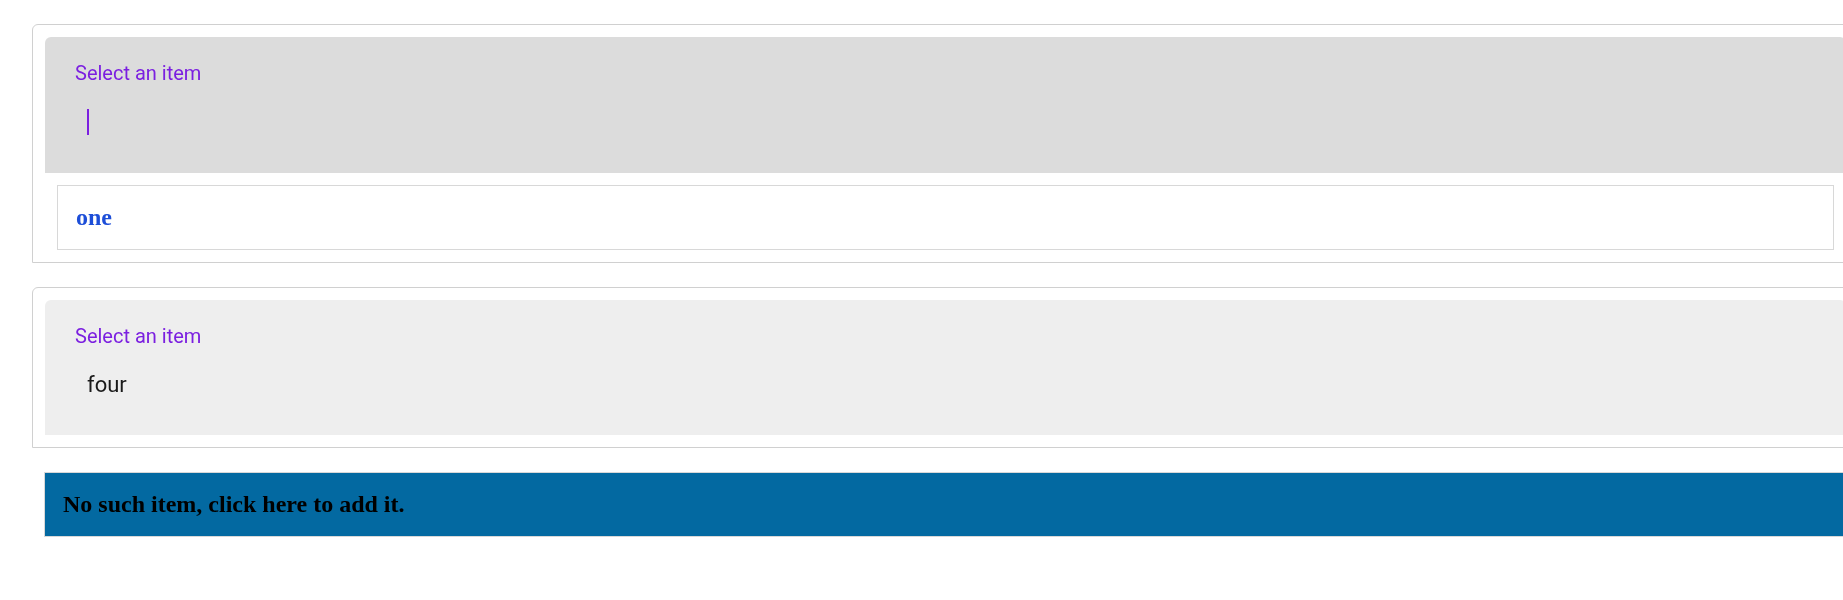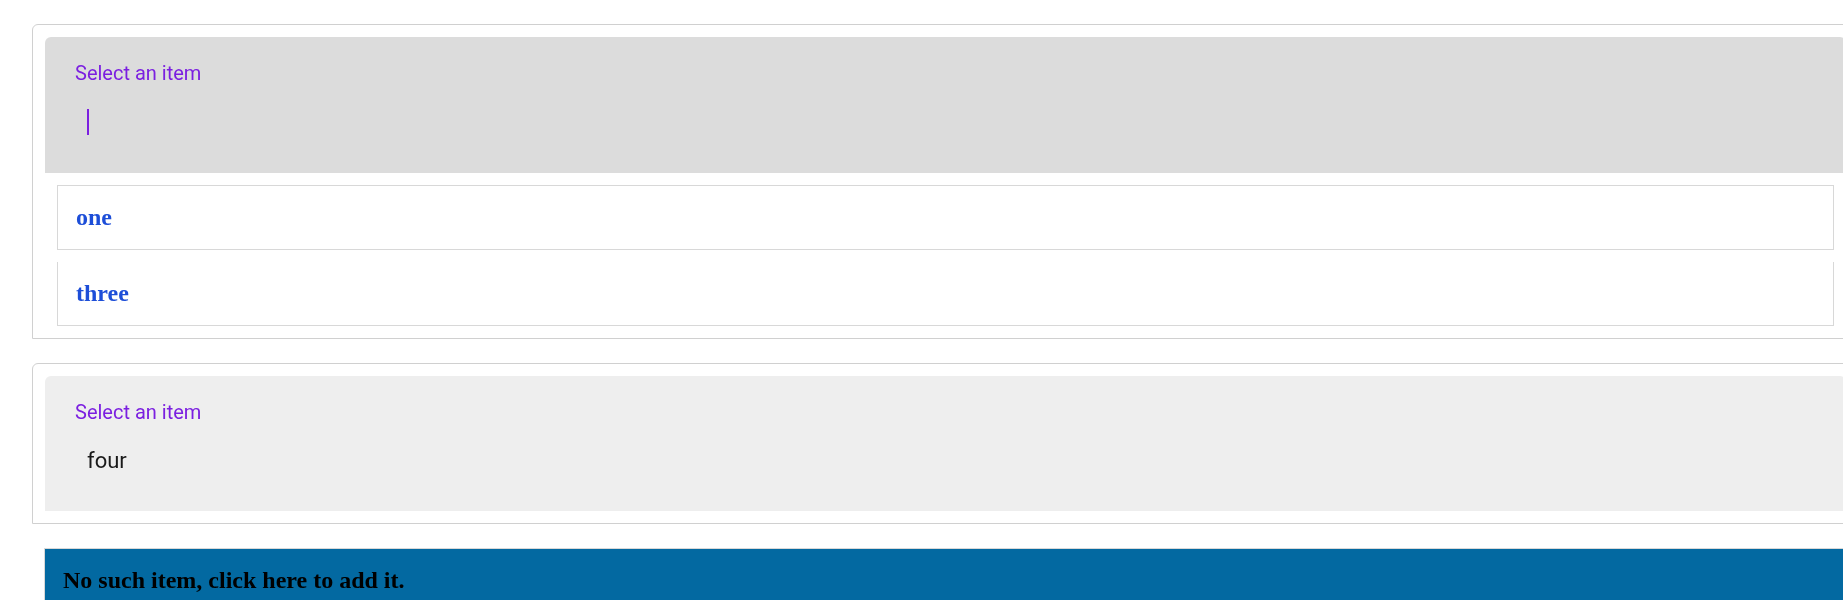--- a/index.html
+++ b/index.html
@@ -90,21 +90,20 @@
 <div class="select-container">
   <div class="select-header">
     <div class="select-label">Select an item</div>
     <div class="select-input-area">
       <span class="cursor"></span>
       <span class="select-value"></span>
     </div>
   </div>
   <div class="options-list">
     <div class="option-item">one</div>
-    <div class="option-item">three</div>
   </div>
 </div>
 
 <div class="select-container second-select">
   <div class="select-header light">
     <div class="select-label">Select an item</div>
     <div class="select-input-area">
       <span class="select-value">four</span>
     </div>
   </div>

